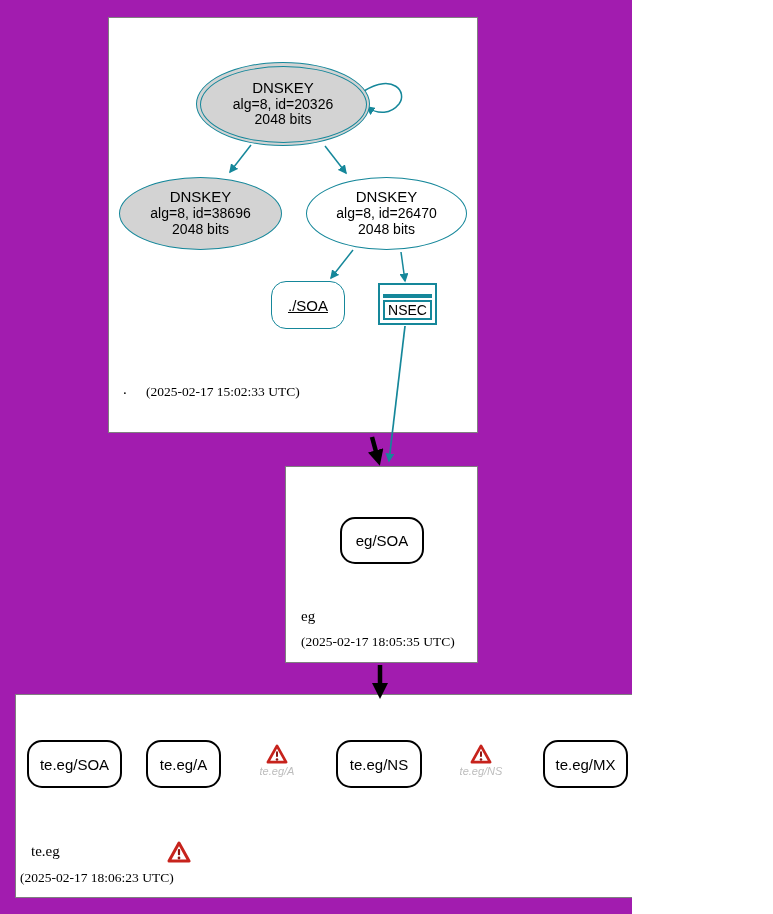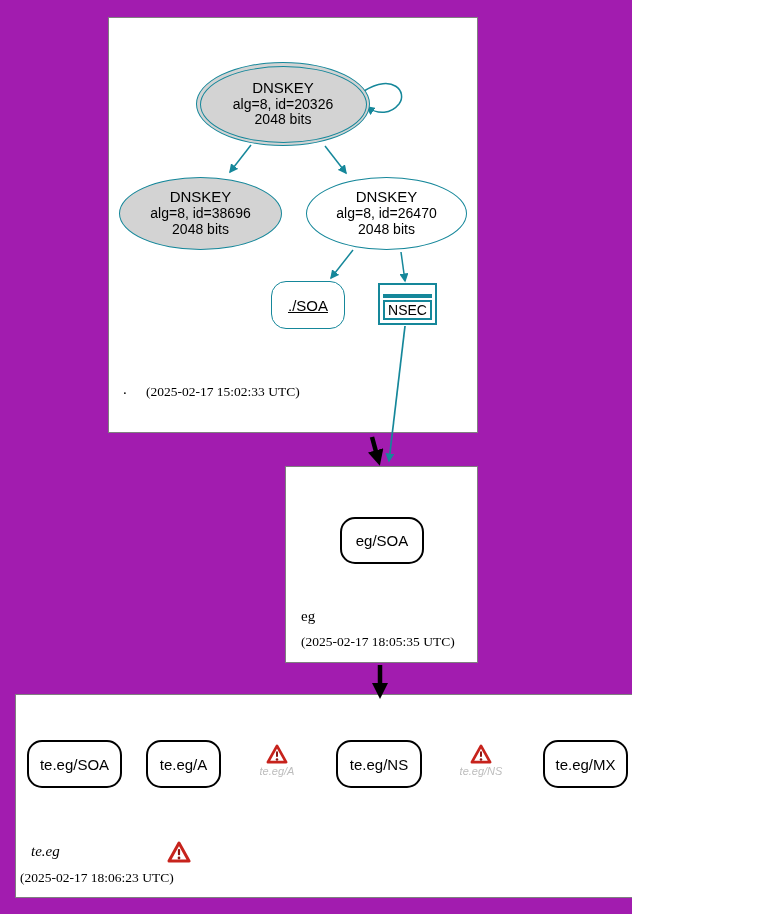--- a/index.html
+++ b/index.html
@@ -128,21 +128,21 @@
     <div class="warn-label">te.eg/NS</div>
   </div>
 
   <div class="node rrset black" style="left:543px;top:740px;width:85px;height:48px;">
     <span>te.eg/MX</span>
   </div>
   <div class="node rrset black" style="left:653px;top:740px;width:94px;height:48px;align-items:flex-end;">
     <span>te.eg/TXT</span>
   </div>
 
-  <div class="zone-name" style="left:31px;top:843px;font-style:italic;">te.eg</div>
+  <div class="zone-name" style="left:31px;top:843px;">te.eg</div>
   <div class="warn" style="left:167px;top:841px;">
     <svg viewBox="0 0 24 22" width="24" height="22">
       <path d="M12 2 L22 20 L2 20 Z" fill="#fff" stroke="#c7231c" stroke-width="3" stroke-linejoin="round"></path>
       <rect x="10.9" y="8" width="2.2" height="6.3" rx="1" fill="#8c1511"></rect>
       <circle cx="12" cy="17" r="1.4" fill="#8c1511"></circle>
     </svg>
   </div>
   <div class="zone-ts" style="left:20px;top:870px;">(2025-02-17 18:06:23 UTC)</div>
 
 </div>

